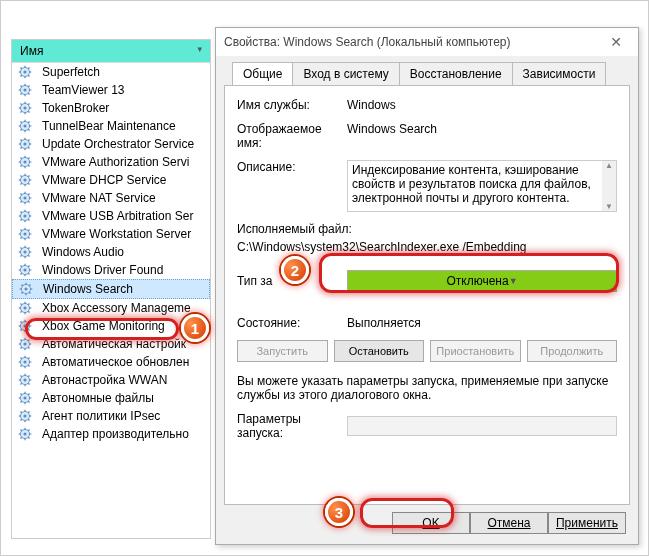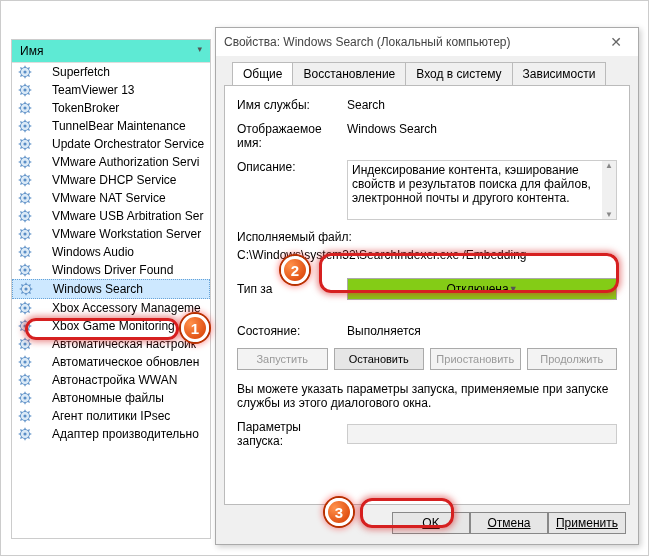--- a/index.html
+++ b/index.html
@@ -32,21 +32,21 @@
   .col-header .arrow {
     float: right;
     font-size: 9px;
     color: #555;
   }
   .svc-list { }
   .svc-item {
     display: flex;
     align-items: center;
     padding: 2px 6px;
-    gap: 20px;
+    gap: 10px;
     cursor: pointer;
     white-space: nowrap;
     overflow: hidden;
   }
   .svc-item.selected {
     background: #cde8ff;
     border: 1px dotted #66a3d8;
   }
   .gear-icon {
     width: 14px;
@@ -106,21 +106,21 @@
     margin: 0 8px;
     padding: 12px;
     height: 420px;
     position: relative;
   }
   .row { display: flex; margin-bottom: 10px; align-items: flex-start; }
   .lbl { width: 110px; flex-shrink: 0; }
   .val { flex: 1; }
   .desc-box {
     flex: 1;
-    height: 60px;
+    height: 52px;
     border: 1px solid #ccc;
     padding: 2px 4px;
     font-size: 12px;
     overflow: hidden;
     position: relative;
   }
   .desc-box .scrl {
     position: absolute;
     right: 0; top: 0; bottom: 0; width: 14px;
     background: #f0f0f0;
@@ -618,29 +618,29 @@
     </div>
 </div>
 
 <div class="dialog">
   <div class="titlebar">
     <span class="ttl">Свойства: Windows Search (Локальный компьютер)</span>
     <span class="close">✕</span>
   </div>
   <div class="tabs" id="tabs">
       <div class="tab active">Общие</div>
+      <div class="tab">Вход в систему</div>
       <div class="tab">Восстановление</div>
-      <div class="tab">Вход в систему</div>
       <div class="tab">Зависимости</div>
     </div>
   <div class="tab-page">
 
     <div class="row">
       <span class="lbl">Имя службы:</span>
-      <span class="val">Search</span>
+      <span class="val">Windows</span>
     </div>
     <div class="row">
       <span class="lbl">Отображаемое имя:</span>
       <span class="val">Windows Search</span>
     </div>
     <div class="row">
       <span class="lbl">Описание:</span>
       <div class="desc-box">
         <span>Индексирование контента, кэширование свойств и результатов поиска для файлов, электронной почты и другого контента.</span>
         <div class="scrl">

